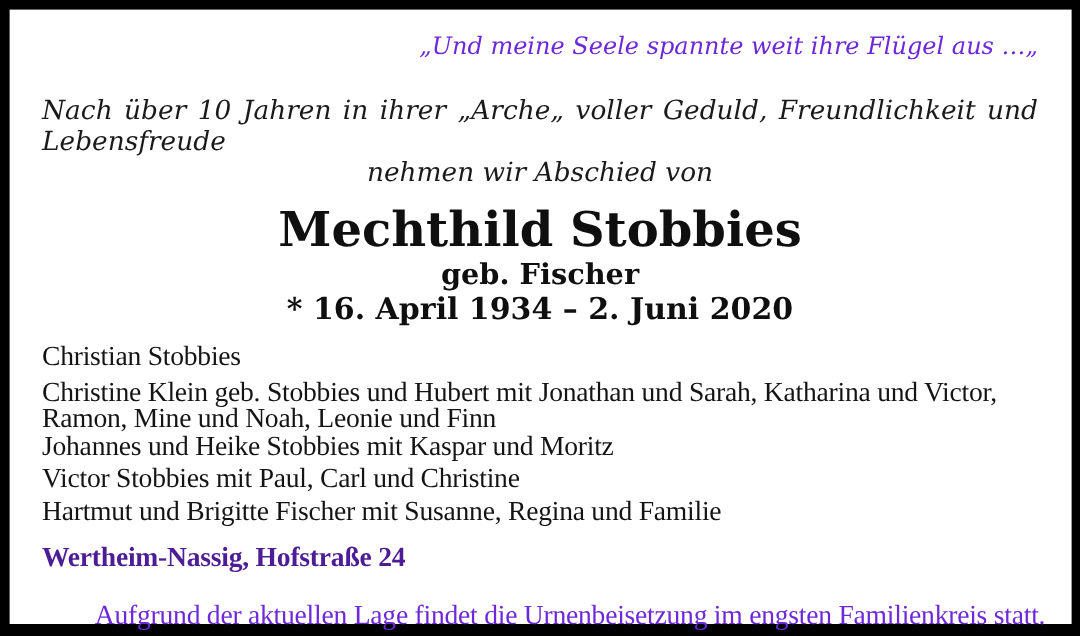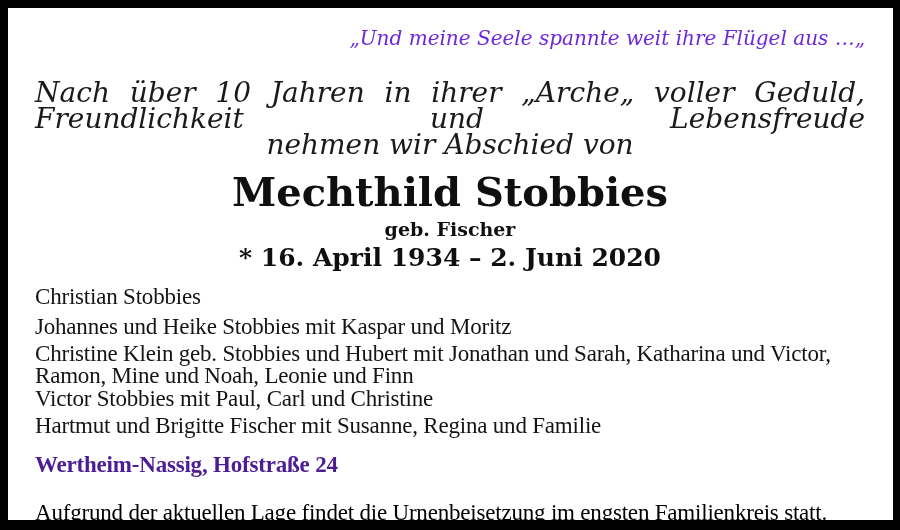--- a/index.html
+++ b/index.html
@@ -33,21 +33,21 @@
     font-size: 20px;
     line-height: 24px;
     text-align: right;
     white-space: nowrap;
     color: #6d28d9;
   }
   .intro {
     margin-top: 30px;
     font-family: "DejaVu Serif", serif;
     font-style: italic;
-    font-size: 28px;
+    font-size: 22px;
     line-height: 26px;
     color: #1a1a1a;
   }
   .intro .l1 {
     text-align: justify;
     text-align-last: justify;
   }
   .intro .l2 {
     text-align: center;
   }
@@ -59,21 +59,21 @@
   }
   .deceased-name {
     margin: 12px 0 0 0;
     font-size: 40px;
     line-height: 44px;
     font-weight: bold;
     letter-spacing: 0px;
   }
   .maiden-name {
     margin-top: 4px;
-    font-size: 19px;
+    font-size: 24px;
     line-height: 22px;
   }
   .life-dates {
     margin-top: 6px;
     font-size: 25px;
     line-height: 24px;
   }
   .mourners {
     margin-top: 16px;
     font-family: Liberation Serif, serif;
@@ -96,22 +96,23 @@
     letter-spacing: -0.2px;
     color: #4c1d95;
     white-space: nowrap;
   }
   .closing {
     margin-top: 26px;
     font-family: "Liberation Serif", serif;
     font-size: 23px;
     line-height: 22px;
     letter-spacing: -0.2px;
-    color: #000000;
+    color: #6d28d9;
     white-space: nowrap;
+    margin-left: 44px;
   }
 </style>
 </head>
 <body>
 
 <div class="frame">
   <div class="paper">
 
     <div class="quote">„Und meine Seele spannte weit ihre Flügel aus …„</div>
 
@@ -123,26 +124,26 @@
     <div class="name-block">
       <h1 class="deceased-name">Mechthild Stobbies</h1>
       <div class="maiden-name">geb. Fischer</div>
       <div class="life-dates">* 16. April 1934 – 2. Juni 2020</div>
     </div>
 
     <div class="mourners">
       <div class="mourner-group gap-lg">
         <div class="mourner-line">Christian Stobbies</div>
       </div>
-      <div class="mourner-group gap-sm">
-        <div class="mourner-line">Johannes und Heike Stobbies mit Kaspar und Moritz</div>
-      </div>
       <div class="mourner-group gap-xs">
         <div class="mourner-line">Christine Klein geb. Stobbies und Hubert mit Jonathan und Sarah, Katharina und Victor,</div>
         <div class="mourner-line">Ramon, Mine und Noah, Leonie und Finn</div>
+      </div>
+      <div class="mourner-group gap-sm">
+        <div class="mourner-line">Johannes und Heike Stobbies mit Kaspar und Moritz</div>
       </div>
       <div class="mourner-group gap-sm">
         <div class="mourner-line">Victor Stobbies mit Paul, Carl und Christine</div>
       </div>
       <div class="mourner-group">
         <div class="mourner-line">Hartmut und Brigitte Fischer mit Susanne, Regina und Familie</div>
       </div>
     </div>
 
     <div class="address">Wertheim-Nassig, Hofstraße 24</div>

